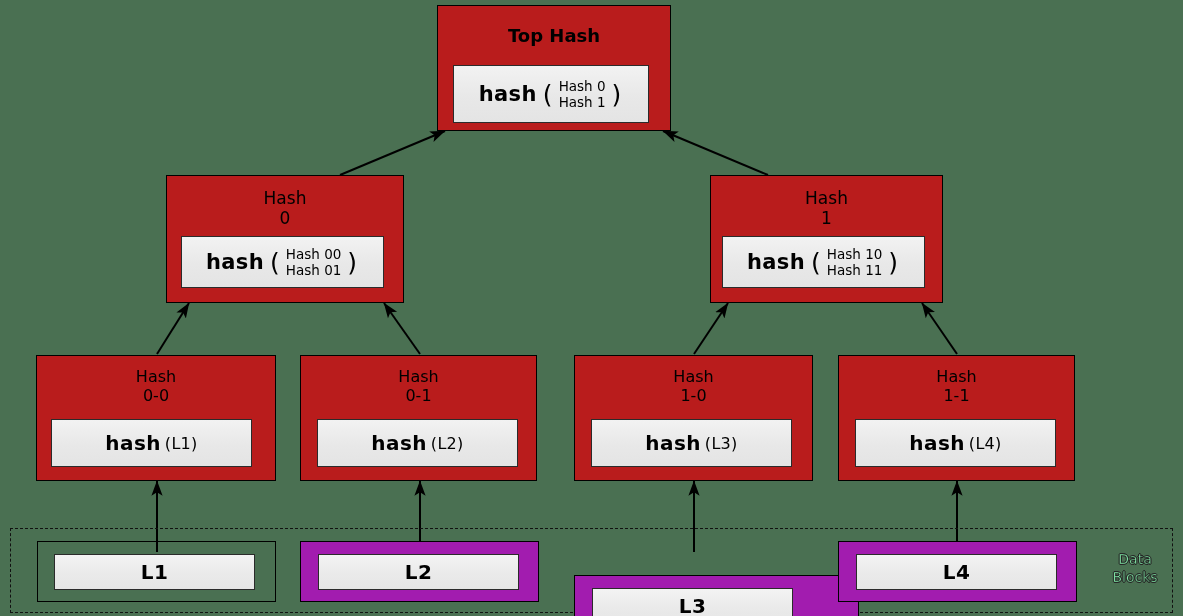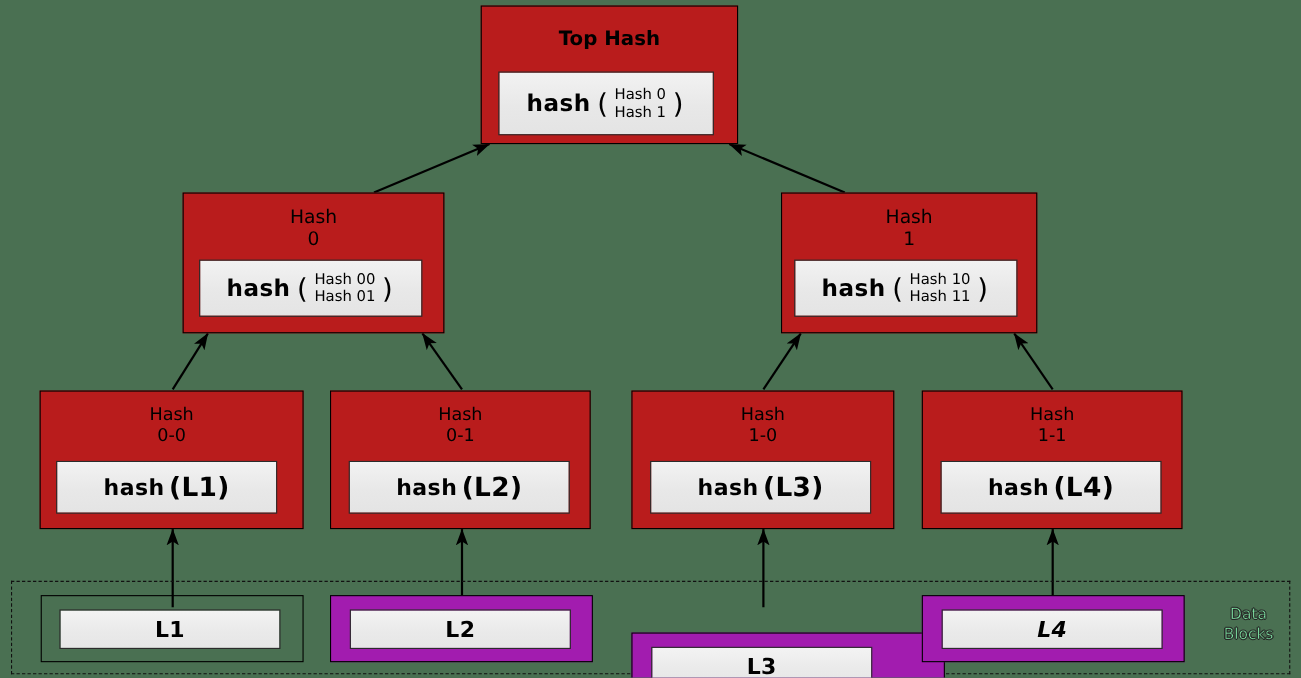--- a/index.html
+++ b/index.html
@@ -80,22 +80,22 @@
     display: flex;
     flex-direction: column;
     font-size: 13.5px;
     line-height: 1.22;
     text-align: left;
   }
   .hashexpr.single .fn {
     font-size: 20px;
   }
   .hashexpr.single .lit {
-    font-size: 24px;
-    font-weight: bold;
+    font-size: 16px;
+    font-weight: normal;
     letter-spacing: 0.3px;
   }
 
   
   .datagroup {
     position: absolute;
     border: 1.6px dashed #111111;
     box-sizing: border-box;
     background: transparent;
     z-index: 1;
@@ -276,18 +276,18 @@
     </div>
   </div>
 
   <div class="block" style="left:574px; top:541px; width:285px; height:61px;margin-top:34px;">
     <div class="block-inner" style="left:17px; top:12px; width:201px; height:36px;">
       <span>L3</span>
     </div>
   </div>
 
   <div class="block" style="left:838px; top:541px; width:239px; height:61px;">
-    <div class="block-inner" style="left:17px; top:12px; width:201px; height:36px;font-style:italic;">
+    <div class="block-inner" style="left:17px; top:12px; width:201px; height:36px;">
       <span>L4</span>
     </div>
   </div>
 
 </div>
 
 </body></html>

